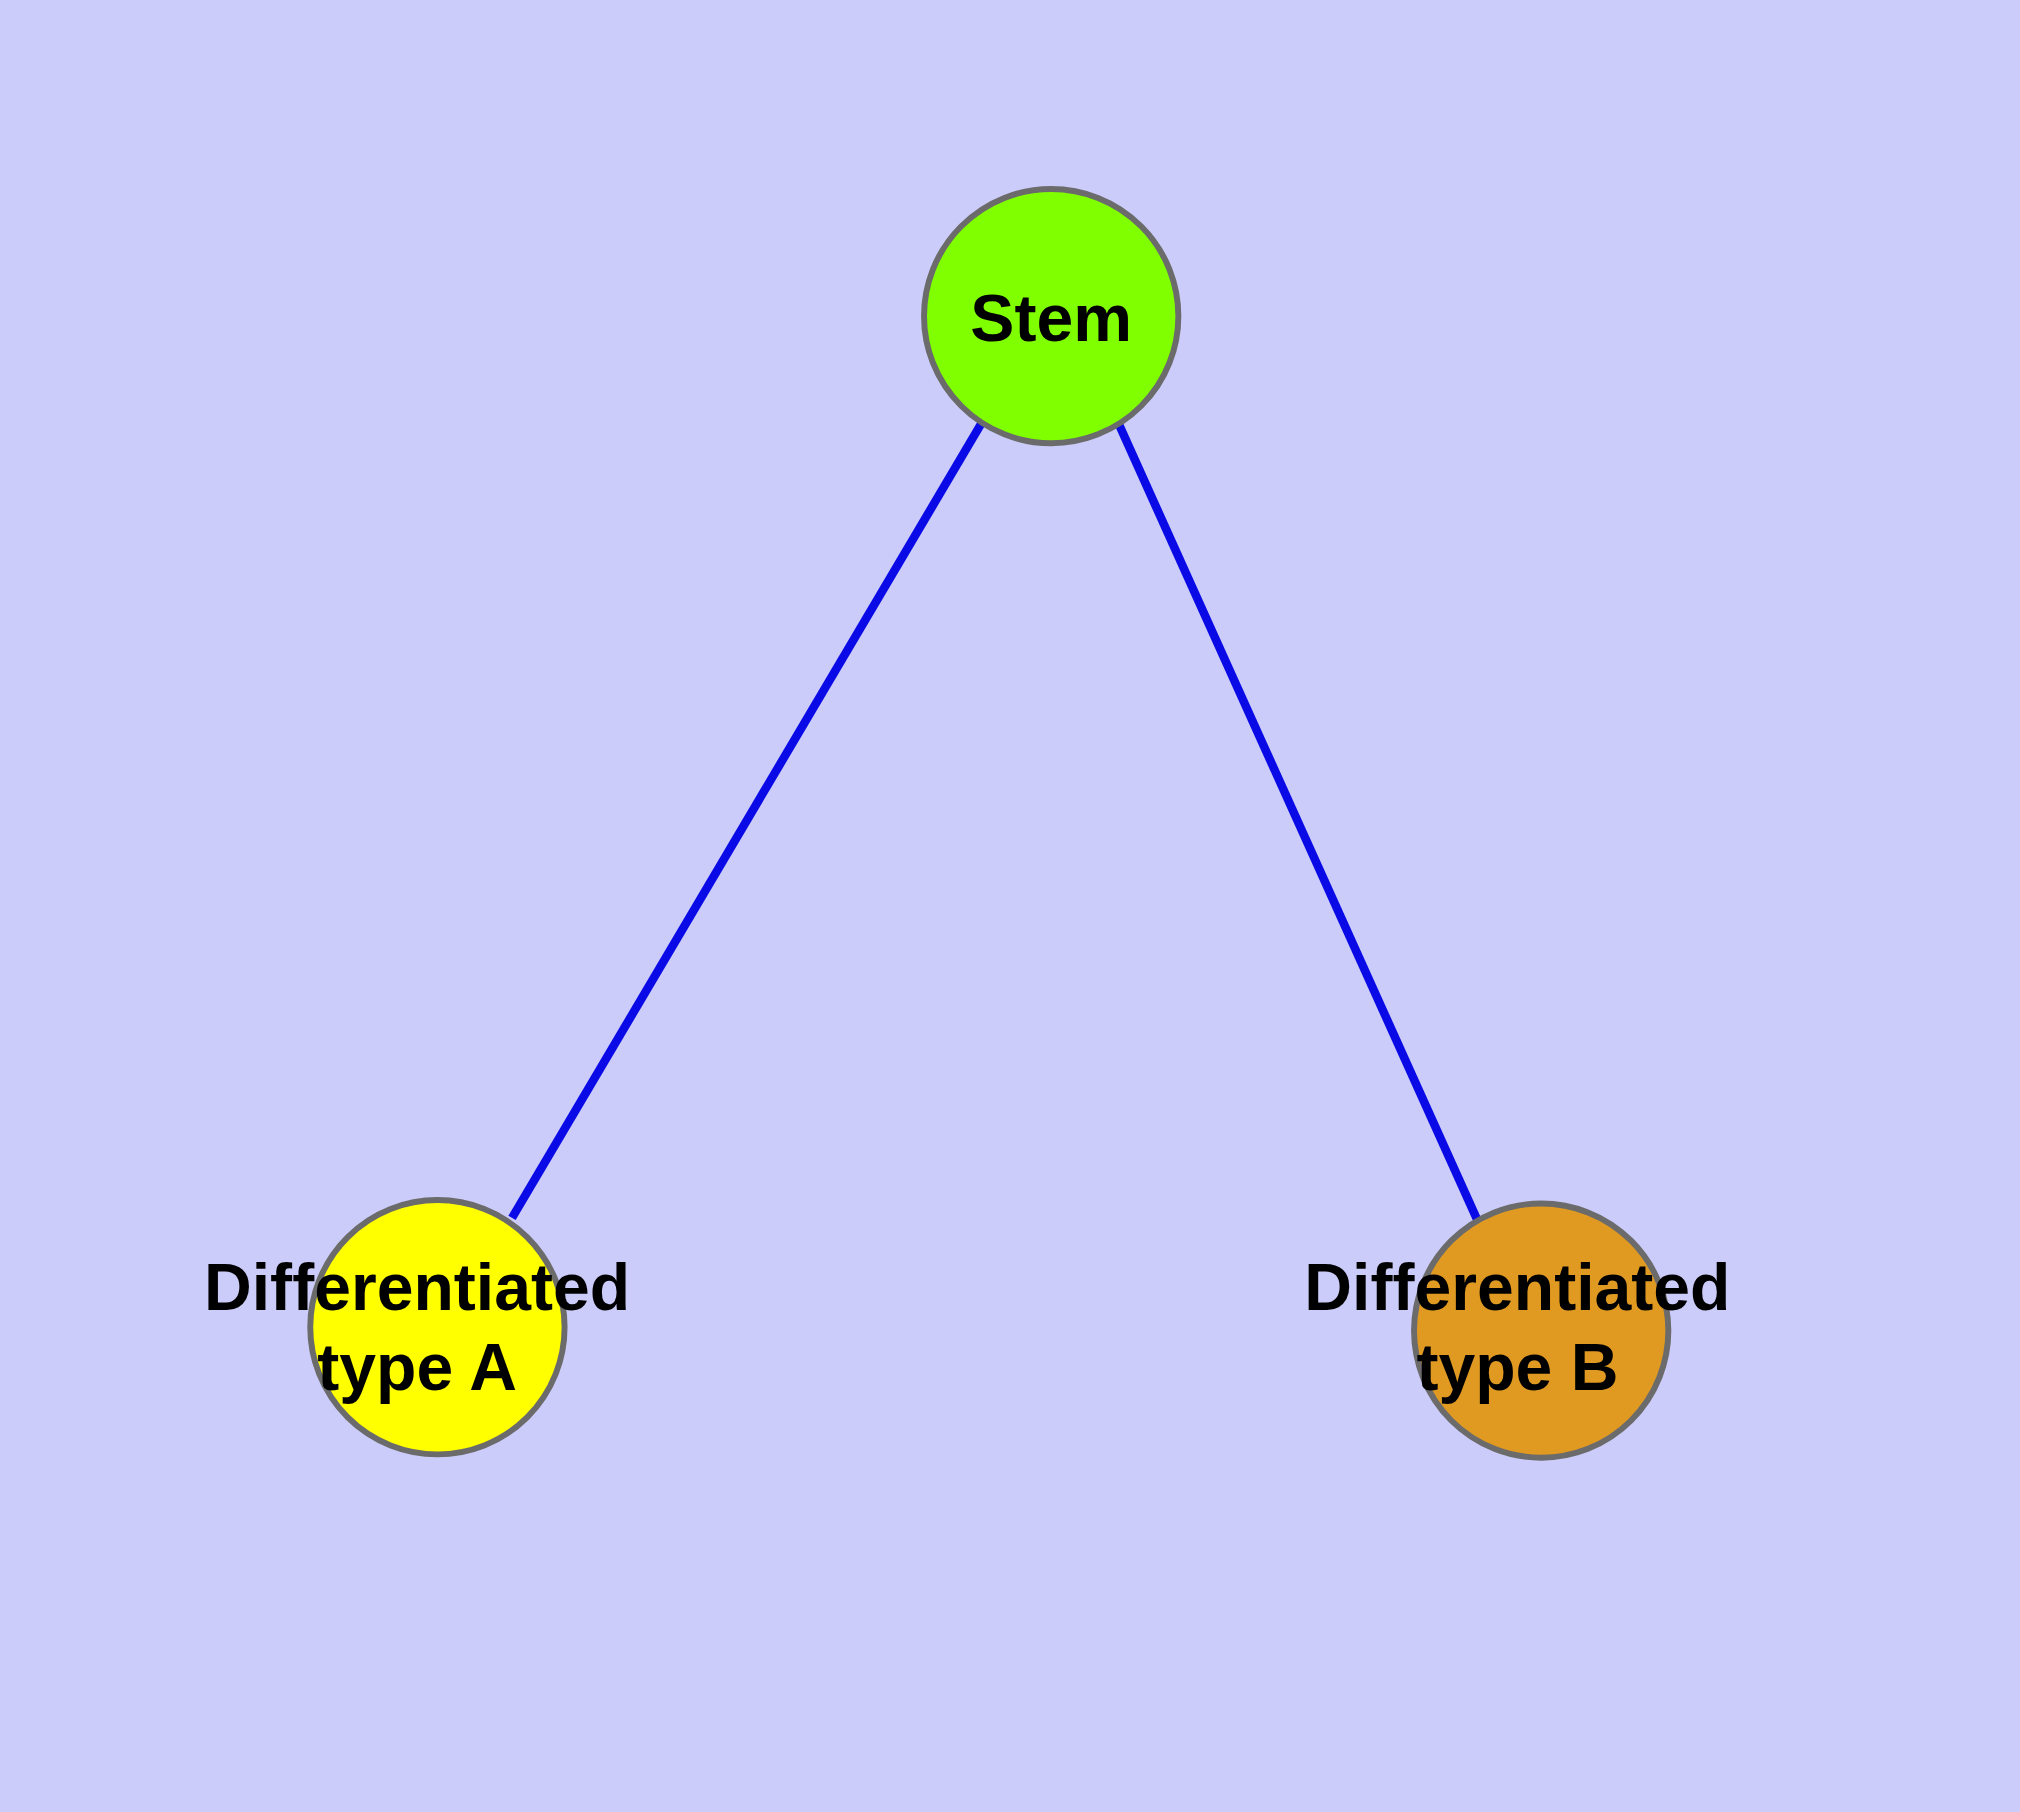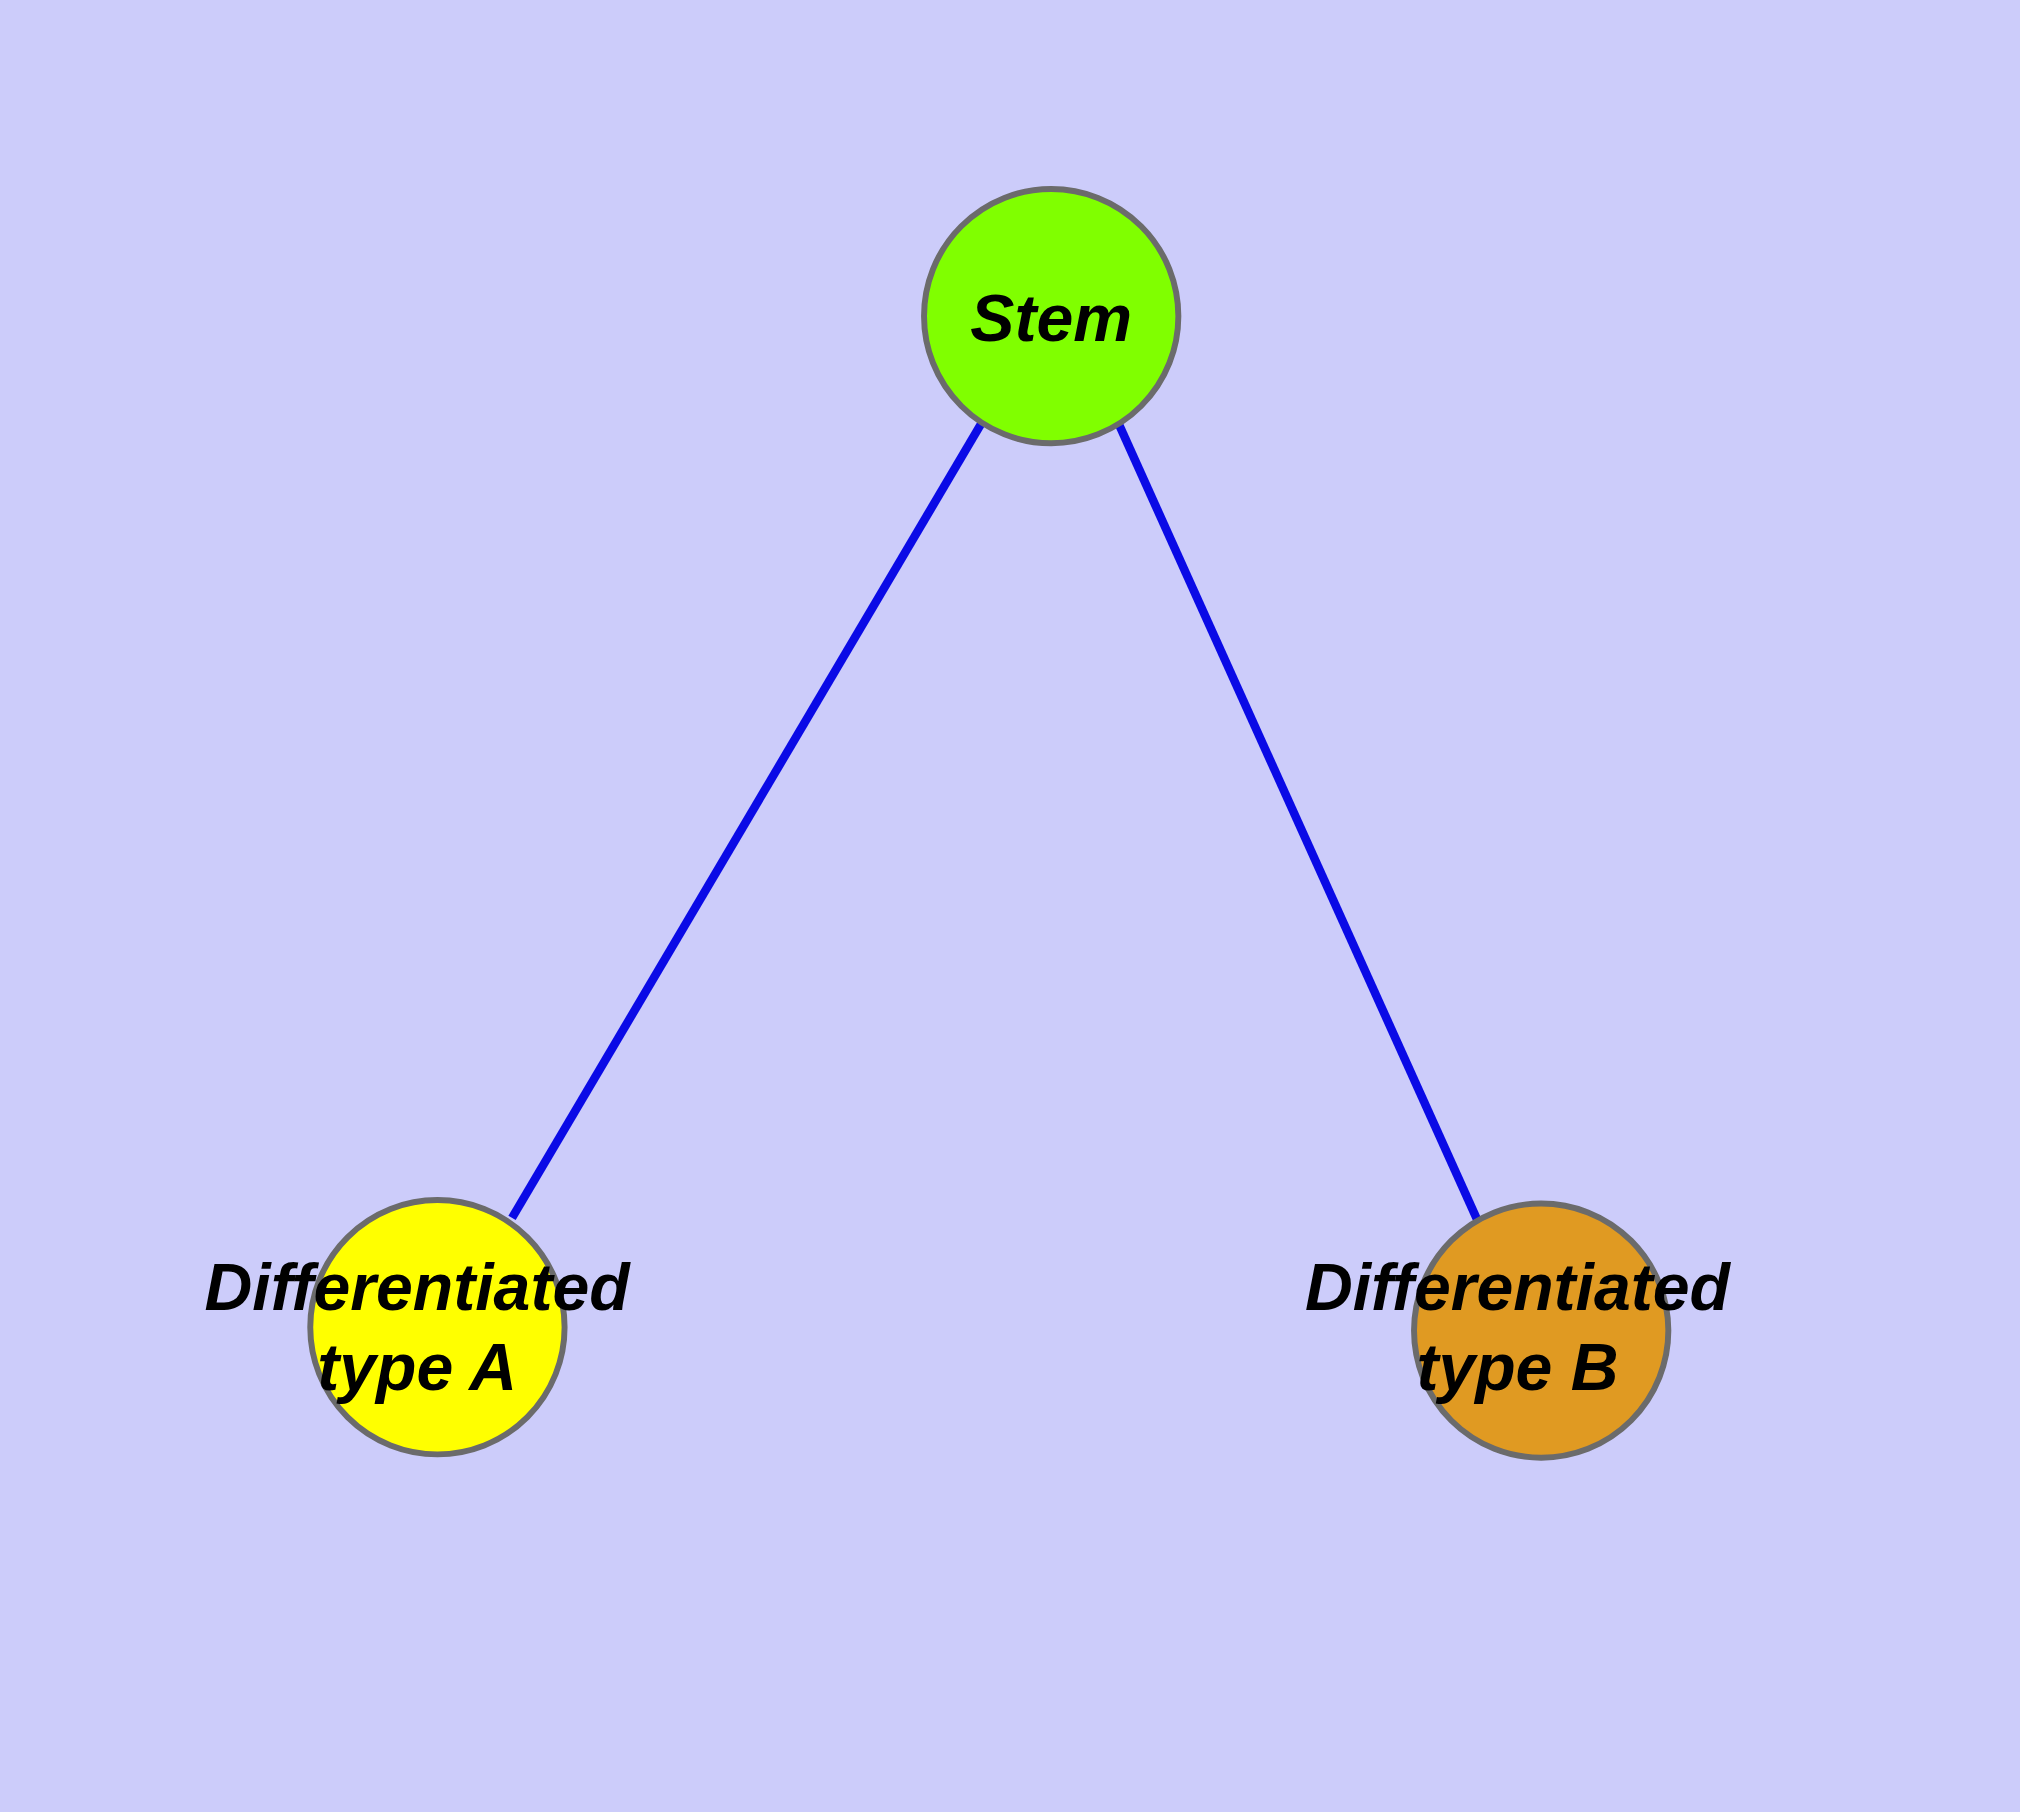--- a/index.html
+++ b/index.html
@@ -7,21 +7,20 @@
     margin: 0;
     padding: 0;
     background: #ffffff;
   }
   #canvas {
     position: relative;
     width: 2021px;
     height: 1812px;
     overflow: hidden;
     font-family: "Liberation Sans", sans-serif;
-    font-style: italic;
   }
   #canvas-bg {
     position: absolute;
     left: 0; top: 0;
     width: 100%;
     height: 100%;
   }
   #graph-svg {
     position: absolute;
     left: 0; top: 0;

